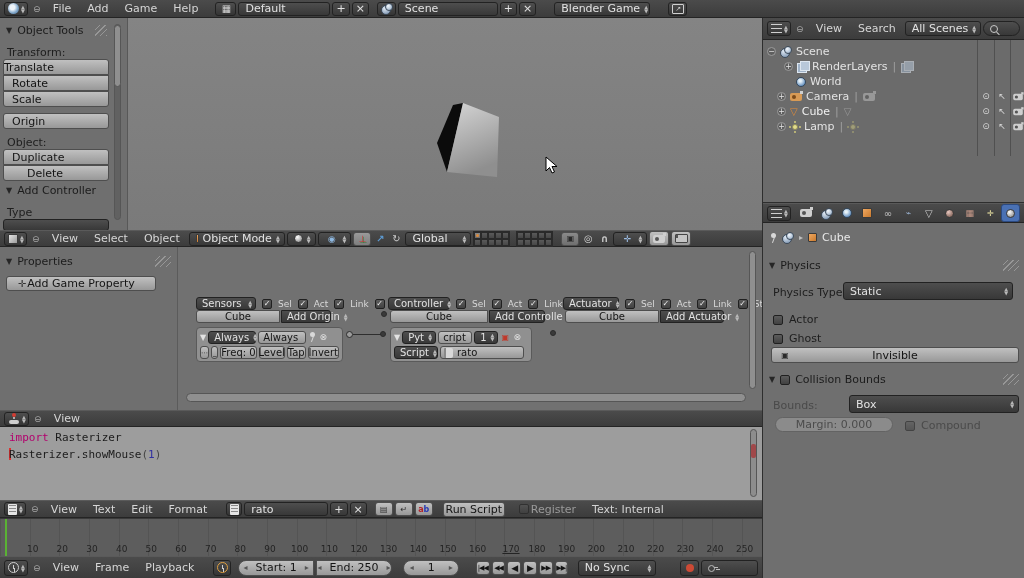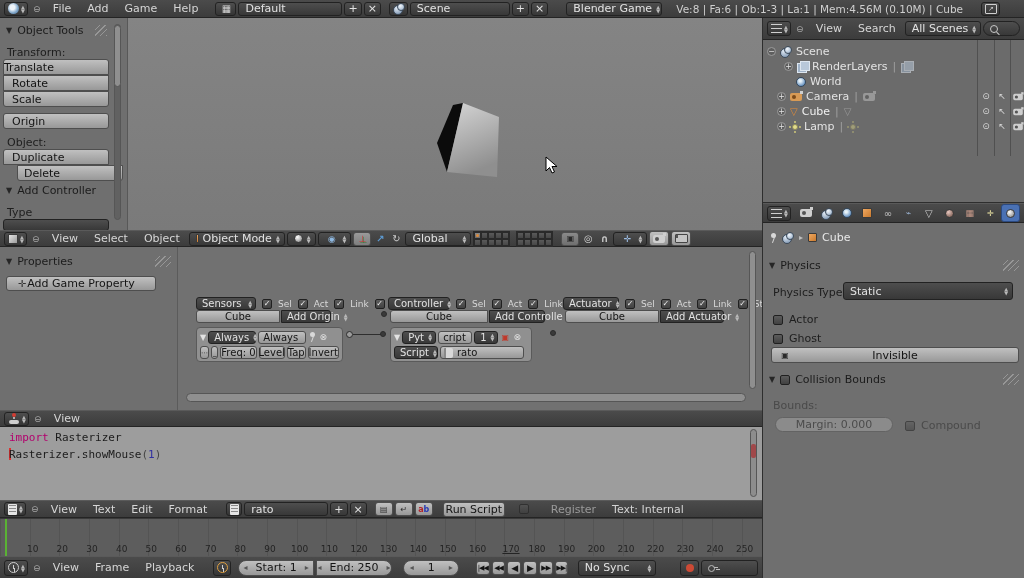--- a/index.html
+++ b/index.html
@@ -111,21 +111,21 @@
     </span>
   <span class="ic" style="color:#a8a8a8;font-size:9px">⊖</span>
   <span class="menu">File</span>
   <span class="menu">Add</span>
   <span class="menu">Game</span>
   <span class="menu">Help</span>
   <span style="width:6px"></span>
   <span class="etype" style="height:14px">
       <span class="ic" style="color:#d9d9d9">▦</span>
     </span>
-  <span class="dd" style="width:104px;height:14px">
+  <span class="dd" style="width:92px;height:14px">
       <span>Default</span>
     </span>
   <span class="dd" style="height:14px;padding:0 3px">
       <span>+</span>
     </span>
   <span class="dd" style="height:14px;padding:0 3px">
       <span>×</span>
     </span>
   <span style="width:4px"></span>
   <span class="etype" style="height:14px">
@@ -141,40 +141,39 @@
       <span>×</span>
     </span>
   <span style="width:14px"></span>
   <span class="dd" style="width:96px;height:14px">
       <span>Blender Game</span>
       <span class="ud">
         <i>▲</i>
         <i>▼</i>
       </span>
     </span>
-  <span style="margin-left:12px;font-size:10.5px;color:#cfcfcf">Ve:8 | Fa:6 | Ob:1-3 | La:1 | Mem:4.56M (0.10M) | Cube</span>
   <span class="etype" style="margin-left:16px;height:14px">
       <span class="winic">↗</span>
     </span>
 </div>
 
 <div class="abs" style="left:0;top:18px;width:128px;height:212px;background:#6f6f6f;border-right:1px solid rgba(0,0,0,.2)">
   <div class="ptitle" style="padding:6px 6px 0 6px">
       <span class="tri">▼</span>
       <span>Object Tools</span>
       <span class="grip" style="width:12px;margin-right:14px"></span>
     </div>
   <div class="dark-label" style="position:absolute;left:7px;top:28px">Transform:</div>
   <div class="btn" style="position:absolute;left:3px;top:41px;width:106px;justify-content:flex-start;border-radius:3px 3px 0 0">Translate</div>
   <div class="btn" style="position:absolute;left:3px;top:57px;width:106px;justify-content:flex-start;padding-left:8px;border-radius:0">Rotate</div>
   <div class="btn" style="position:absolute;left:3px;top:73px;width:106px;justify-content:flex-start;padding-left:8px;border-radius:0 0 3px 3px">Scale</div>
   <div class="btn" style="position:absolute;left:3px;top:95px;width:106px;justify-content:flex-start;padding-left:8px">Origin</div>
   <div class="dark-label" style="position:absolute;left:7px;top:118px">Object:</div>
   <div class="btn" style="position:absolute;left:3px;top:131px;width:106px;justify-content:flex-start;padding-left:8px;border-radius:3px 3px 0 0">Duplicate</div>
-  <div class="btn" style="position:absolute;left:17px;top:147px;width:106px;justify-content:flex-start;padding-left:6px;border-radius:0 0 3px 3px">Delete</div>
+  <div class="btn" style="position:absolute;left:3px;top:147px;width:106px;justify-content:flex-start;padding-left:23px;border-radius:0 0 3px 3px">Delete</div>
   <div class="ptitle" style="position:absolute;left:6px;top:166px;width:116px">
       <span class="tri">▼</span>
       <span>Add Controller</span>
     </div>
   <div class="dark-label" style="position:absolute;left:7px;top:188px">Type</div>
   <div class="dd" style="position:absolute;left:3px;top:201px;width:106px;height:12px"></div>
   <div class="scrollv" style="left:114px;top:6px;height:196px;background:#616161"></div>
   <div class="scrollv" style="left:114px;top:7px;height:62px"></div>
 </div>
 
@@ -519,21 +518,21 @@
     </span>
   <span class="btn" style="height:14px;width:18px;font-size:8px">
       <span><b style="color:#b2232a">a</b><b style="color:#2a3ab2">b</b></span>
     </span>
   <span style="width:6px"></span>
   <span class="btn" style="height:15px;width:62px">
       <span>Run Script</span>
     </span>
   <span style="width:10px"></span>
   <span class="chk dim off">✓</span>
-  <span style="color:#9a9a9a;margin-left:20px">Register</span>
+  <span style="color:#9a9a9a;margin-left:0">Register</span>
   <span style="margin-left:14px;color:#d2d2d2">Text: Internal</span>
 </div>
 
 <div id="ruler" class="abs" style="left:0;top:518px;width:762px;height:38px">
   <div style="position:absolute;left:5px;top:0;width:2px;height:38px;background:#5ab234"></div>
 <span class="tick" style="left: 32.667px;">10</span>
     <span class="tick" style="left: 62.334px;">20</span>
     <span class="tick" style="left: 92.001px;">30</span>
     <span class="tick" style="left: 121.668px; text-align: center;">40</span>
     <span class="tick" style="left: 151.335px;">50</span>
@@ -767,20 +766,27 @@
       <span class="ic" style="position:absolute;left:6px;font-size:8px;color:#2a2a2a">▣</span>
       <span>Invisible</span>
     </div>
   <div class="ptitle" style="position:absolute;left:6px;top:170px;width:250px">
       <span class="tri">▼</span>
       <span class="chk off">✓</span>
       <span>Collision Bounds</span>
       <span class="grip"></span>
     </div>
   <div class="dim-label" style="position:absolute;left:10px;top:196px">Bounds:</div>
+  <div class="dd" style="position:absolute;left:86px;top:192px;width:170px;height:18px">
+      <span>Box</span>
+      <span class="ud">
+        <i>▲</i>
+        <i>▼</i>
+      </span>
+    </div>
   <div class="btn dis" style="position:absolute;left:12px;top:214px;width:118px;height:15px;border-radius:8px">
       <span>Margin: 0.000</span>
     </div>
   <div class="abs lrow" style="left:142px;top:216px;gap:6px">
       <span class="chk dim off">✓</span>
       <span class="dim-label">Compound</span>
     </div>
 </div>
 
 </body></html>

